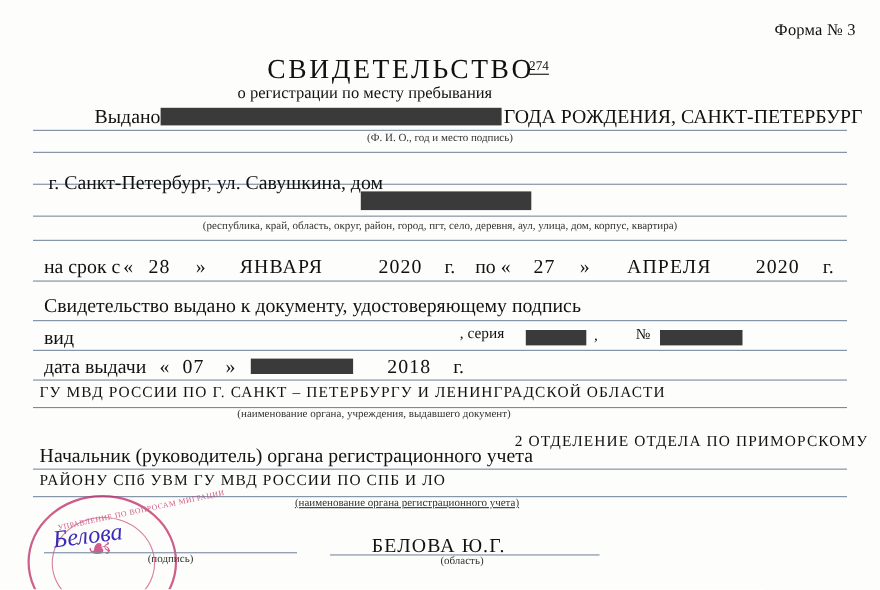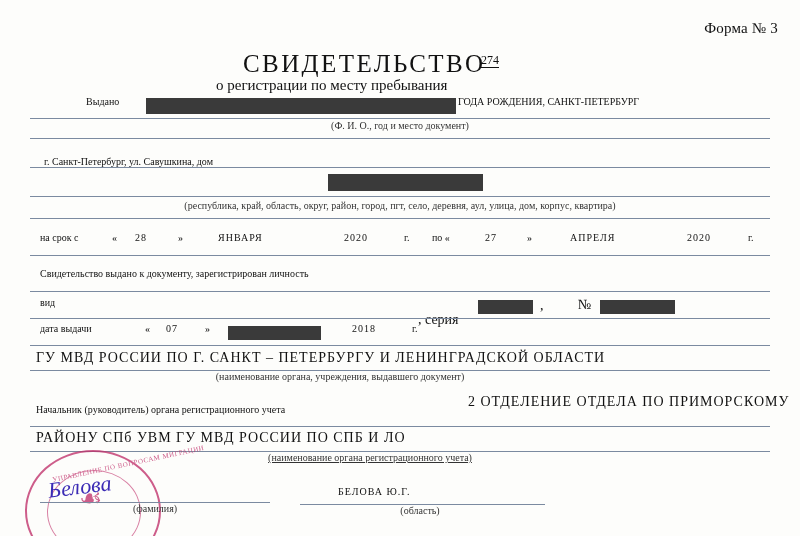--- a/index.html
+++ b/index.html
@@ -41,21 +41,21 @@
     letter-spacing: .2px;
   }
   .title-main {
     font-size: 25px;
     letter-spacing: 2.4px;
   }
   .title-sub {
     font-size: 15px;
   }
   .body-t {
-    font-size: 10px;
+    font-size: 18px;
   }
   .body-sm {
     font-size: 14px;
   }
   .spaced {
     letter-spacing: 1px;
   }
   .num-handwrite {
     font-size: 12px;
     text-decoration: underline;
@@ -107,21 +107,21 @@
 
   <div class="abs title-main tx" style="left:243px; top:50px;">СВИДЕТЕЛЬСТВО</div>
   <div class="abs num-handwrite tx" style="left:481px; top:53px;">274</div>
   <div class="abs title-sub tx" style="left:216px; top:77px;">о регистрации по месту пребывания</div>
 
   <div class="abs body-t tx" style="left:86px; top:96px;">Выдано</div>
   <div class="abs redact" style="left:146px; top:98px; width:310px; height:16px;"></div>
   <div class="abs body-t tx" style="left:458px; top:96px;">ГОДА РОЖДЕНИЯ, САНКТ-ПЕТЕРБУРГ</div>
   <div class="abs line" style="left:30px; top:118px; width:740px;"></div>
 
-  <div class="abs small" style="left:30px; top:120px; width:740px;">(Ф. И. О., год и место документ)</div>
+  <div class="abs small" style="left:30px; top:120px; width:740px;">(Ф. И. О., год и место подпись)</div>
   <div class="abs line" style="left:30px; top:138px; width:740px;"></div>
 
   <div class="abs line" style="left:30px; top:167px; width:740px;"></div>
 
   <div class="abs body-t tx" style="left:44px; top:156px;">г. Санкт-Петербург, ул. Савушкина, дом</div>
   <div class="abs redact" style="left:328px; top:174px; width:155px; height:17px;"></div>
   <div class="abs line" style="left:30px; top:196px; width:740px;"></div>
 
   <div class="abs small" style="left:30px; top:200px; width:740px;">(республика, край, область, округ, район, город, пгт, село, деревня, аул, улица, дом, корпус, квартира)</div>
   <div class="abs line" style="left:30px; top:218px; width:740px;"></div>
@@ -134,25 +134,25 @@
   <div class="abs body-t tx spaced" style="left:344px; top:232px;">2020</div>
   <div class="abs body-t tx" style="left:404px; top:232px;">г.</div>
   <div class="abs body-t tx" style="left:432px; top:232px;">по «</div>
   <div class="abs body-t tx spaced" style="left:485px; top:232px;">27</div>
   <div class="abs body-t tx" style="left:527px; top:232px;">»</div>
   <div class="abs body-t tx spaced" style="left:570px; top:232px;">АПРЕЛЯ</div>
   <div class="abs body-t tx spaced" style="left:687px; top:232px;">2020</div>
   <div class="abs body-t tx" style="left:748px; top:232px;">г.</div>
   <div class="abs line" style="left:30px; top:255px; width:740px;"></div>
 
-  <div class="abs body-t tx" style="left:40px; top:268px;">Свидетельство выдано к документу, зарегистрирован личность</div>
+  <div class="abs body-t tx" style="left:40px; top:268px;">Свидетельство выдано к документу, удостоверяющему подпись</div>
   <div class="abs line" style="left:30px; top:291px; width:740px;"></div>
 
   <div class="abs body-t tx" style="left:40px; top:297px;">вид</div>
-  <div class="abs body-sm tx" style="left:418px; top:312px;">, серия</div>
+  <div class="abs body-sm tx" style="left:418px; top:296px;">, серия</div>
   <div class="abs redact" style="left:478px; top:300px; width:55px; height:14px;"></div>
   <div class="abs body-sm tx" style="left:540px; top:298px;">,</div>
   <div class="abs body-sm tx" style="left:578px; top:297px;">№</div>
   <div class="abs redact" style="left:600px; top:300px; width:75px; height:14px;"></div>
   <div class="abs line" style="left:30px; top:318px; width:740px;"></div>
 
   <div class="abs body-t tx" style="left:40px; top:323px;">дата выдачи</div>
   <div class="abs body-t tx" style="left:145px; top:323px;">«</div>
   <div class="abs body-t tx spaced" style="left:166px; top:323px;">07</div>
   <div class="abs body-t tx" style="left:205px; top:323px;">»</div>
@@ -174,19 +174,19 @@
 
   <div class="stamp" style="left:25px; top:450px;">
     <div class="stamp inner"></div>
     <div class="crest" style="left:52px; top:34px;">☙</div>
     <div class="stamp-text" style="left:24px; top:8px; transform:rotate(-12deg);">УПРАВЛЕНИЕ ПО ВОПРОСАМ МИГРАЦИИ</div>
 
   </div>
 
   <div class="sig" style="left:48px; top:474px;">Белова</div>
   <div class="abs line" style="left:40px; top:502px; width:230px;"></div>
-  <div class="abs small" style="left:80px; top:503px; width:150px;">(фамилия)</div>
+  <div class="abs small" style="left:80px; top:503px; width:150px;">(подпись)</div>
 
   <div class="abs body-t tx spaced" style="left:338px; top:486px;">БЕЛОВА Ю.Г.</div>
   <div class="abs line" style="left:300px; top:504px; width:245px;"></div>
   <div class="abs small" style="left:340px; top:505px; width:160px;">(область)</div>
 
 </div>
 
 </body></html>

